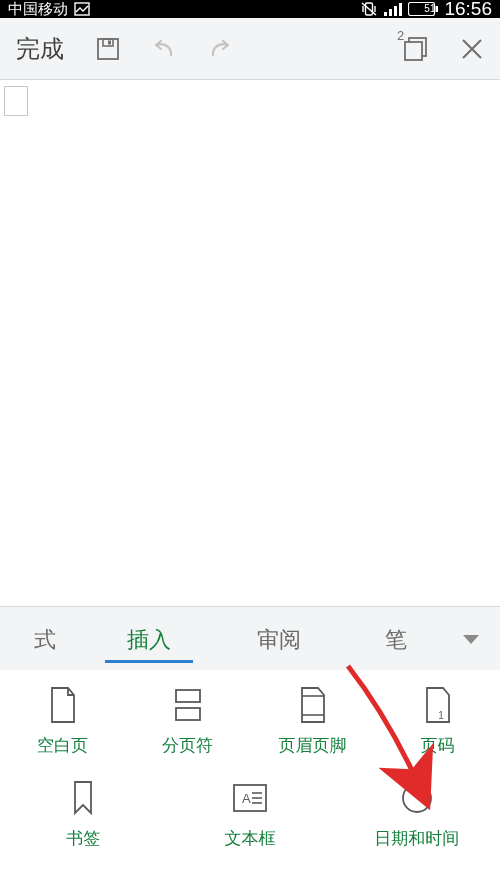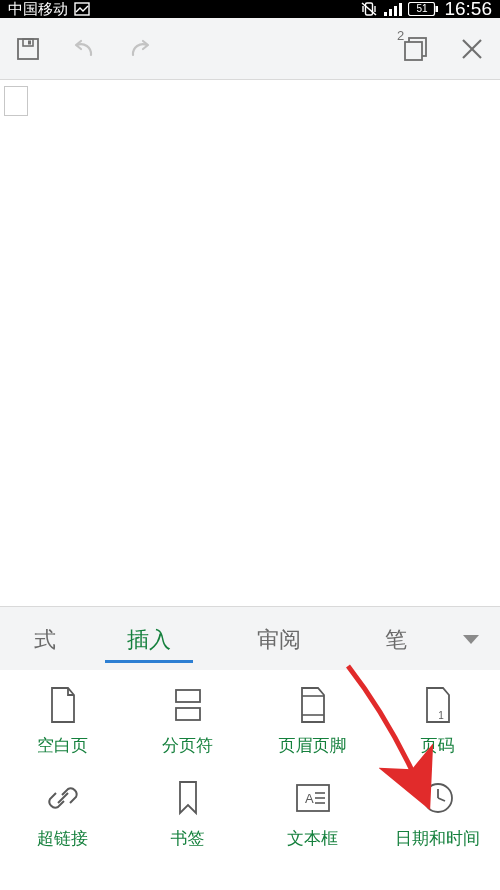--- a/index.html
+++ b/index.html
@@ -65,27 +65,28 @@
           <rect x="5" y="7" width="3" height="7" fill="#fff"></rect>
           <rect x="10" y="4" width="3" height="10" fill="#fff"></rect>
           <rect x="15" y="1" width="3" height="13" fill="#fff"></rect>
         </svg>
     </span>
     <span class="sb-icon" style="position:relative">
       <svg width="30" height="14" viewBox="0 0 30 14">
           <rect x="0.5" y="0.5" width="26" height="13" rx="2" fill="none" stroke="#fff" stroke-width="1.2"></rect>
           <rect x="27.5" y="4" width="2.5" height="6" fill="#fff"></rect>
         </svg>
-      <span style="position:absolute;left:0;top:0;width:27px;text-align:center;font-size:10px;line-height:14px;color:#fff">51</span>
+      <span style="position:absolute;left:0;top:0;width:27px;text-align:right;font-size:10px;line-height:14px;color:#fff">51</span>
     </span>
     <span style="font-size:19px">16:56</span>
   </div>
 </div>
 
 <div class="toolbar">
+  <div class="tb-done">完成</div>
   <div class="tb-icons">
     <div class="tb-btn">
       <svg width="28" height="28" viewBox="0 0 28 28">
           <rect x="4" y="4" width="20" height="20" fill="none" stroke="#6f6f6f" stroke-width="1.8"></rect>
           <rect x="9" y="4" width="10" height="7" fill="none" stroke="#6f6f6f" stroke-width="1.6"></rect>
           <rect x="14" y="5.5" width="3" height="4" fill="#6f6f6f"></rect>
         </svg>
     </div>
     <div class="tb-btn dis">
       <svg width="30" height="24" viewBox="0 0 30 24">
@@ -170,30 +171,20 @@
             <text x="19" y="33" font-size="10" fill="#5a5a5a" text-anchor="middle">1</text>
           </svg>
       </span>
       <span class="lbl">页码</span>
     </div>
   </div>
 
   <div class="row">
     <div class="cell">
       <span class="ic">
-        <svg width="38" height="38" viewBox="0 0 38 38">
-            <path d="M15 23 L9 29 A6 6 0 0 1 1 21 L7 15" fill="none" stroke="#5a5a5a" stroke-width="2" transform="translate(5,-1)"></path>
-            <path d="M23 15 L29 9 A6 6 0 0 1 37 17 L31 23" fill="none" stroke="#5a5a5a" stroke-width="2" transform="translate(-5,1)"></path>
-            <line x1="14" y1="24" x2="24" y2="14" stroke="#5a5a5a" stroke-width="2"></line>
-          </svg>
-      </span>
-      <span class="lbl">超链接</span>
-    </div>
-    <div class="cell">
-      <span class="ic">
         <svg width="28" height="38" viewBox="0 0 28 38">
             <path d="M6 3 H22 V34 L14 26 L6 34 Z" fill="none" stroke="#5a5a5a" stroke-width="1.8"></path>
           </svg>
       </span>
       <span class="lbl">书签</span>
     </div>
     <div class="cell">
       <span class="ic">
         <svg width="38" height="32" viewBox="0 0 38 32">
             <rect x="3" y="3" width="32" height="26" fill="none" stroke="#5a5a5a" stroke-width="1.8"></rect>

